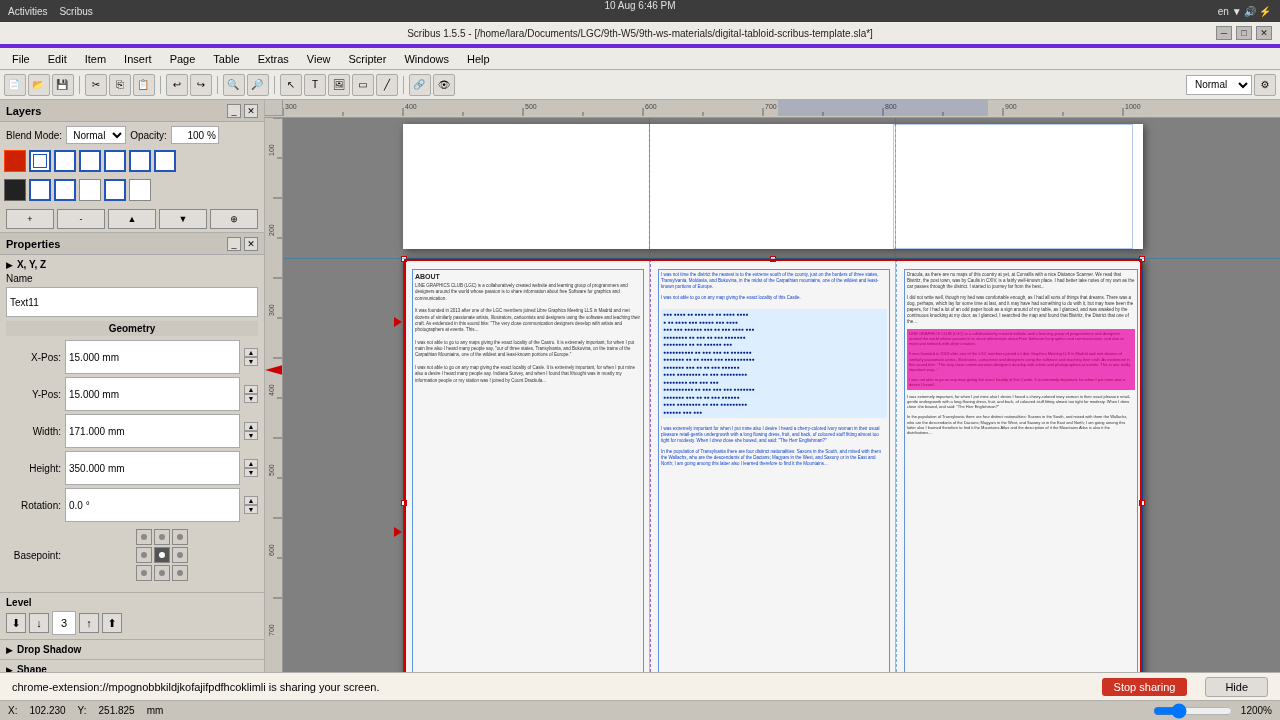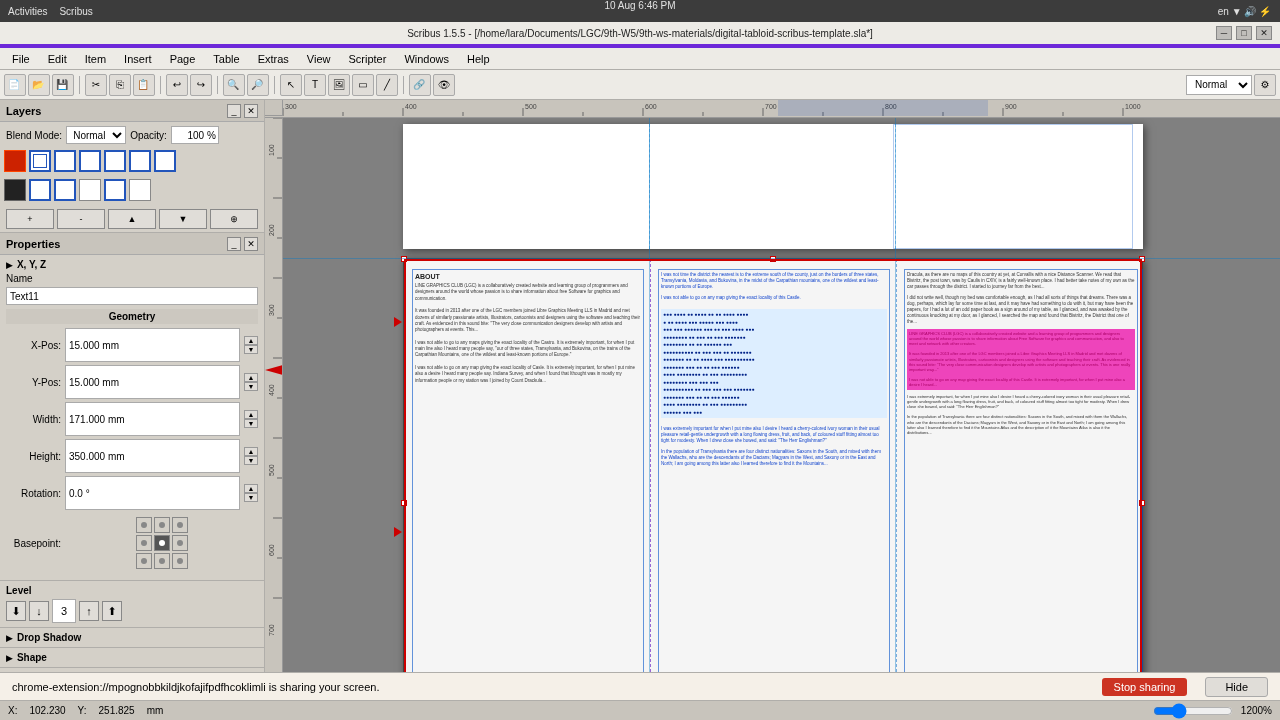--- a/index.html
+++ b/index.html
@@ -220,21 +220,21 @@
     }
     .prop-section-title {
       font-size: 10px;
       font-weight: bold;
     }
     .prop-name-input {
       width: 100%;
       height: 18px;
       border: 1px solid #aaa;
       font-size: 10px;
-      padding: 8px 3px;
+      padding: 14px 3px;
       margin-bottom: 4px;
     }
     .prop-group-title {
       font-size: 10px;
       font-weight: bold;
       text-align: center;
       margin-bottom: 4px;
       padding: 2px 0;
       background: #ccc8c0;
     }

